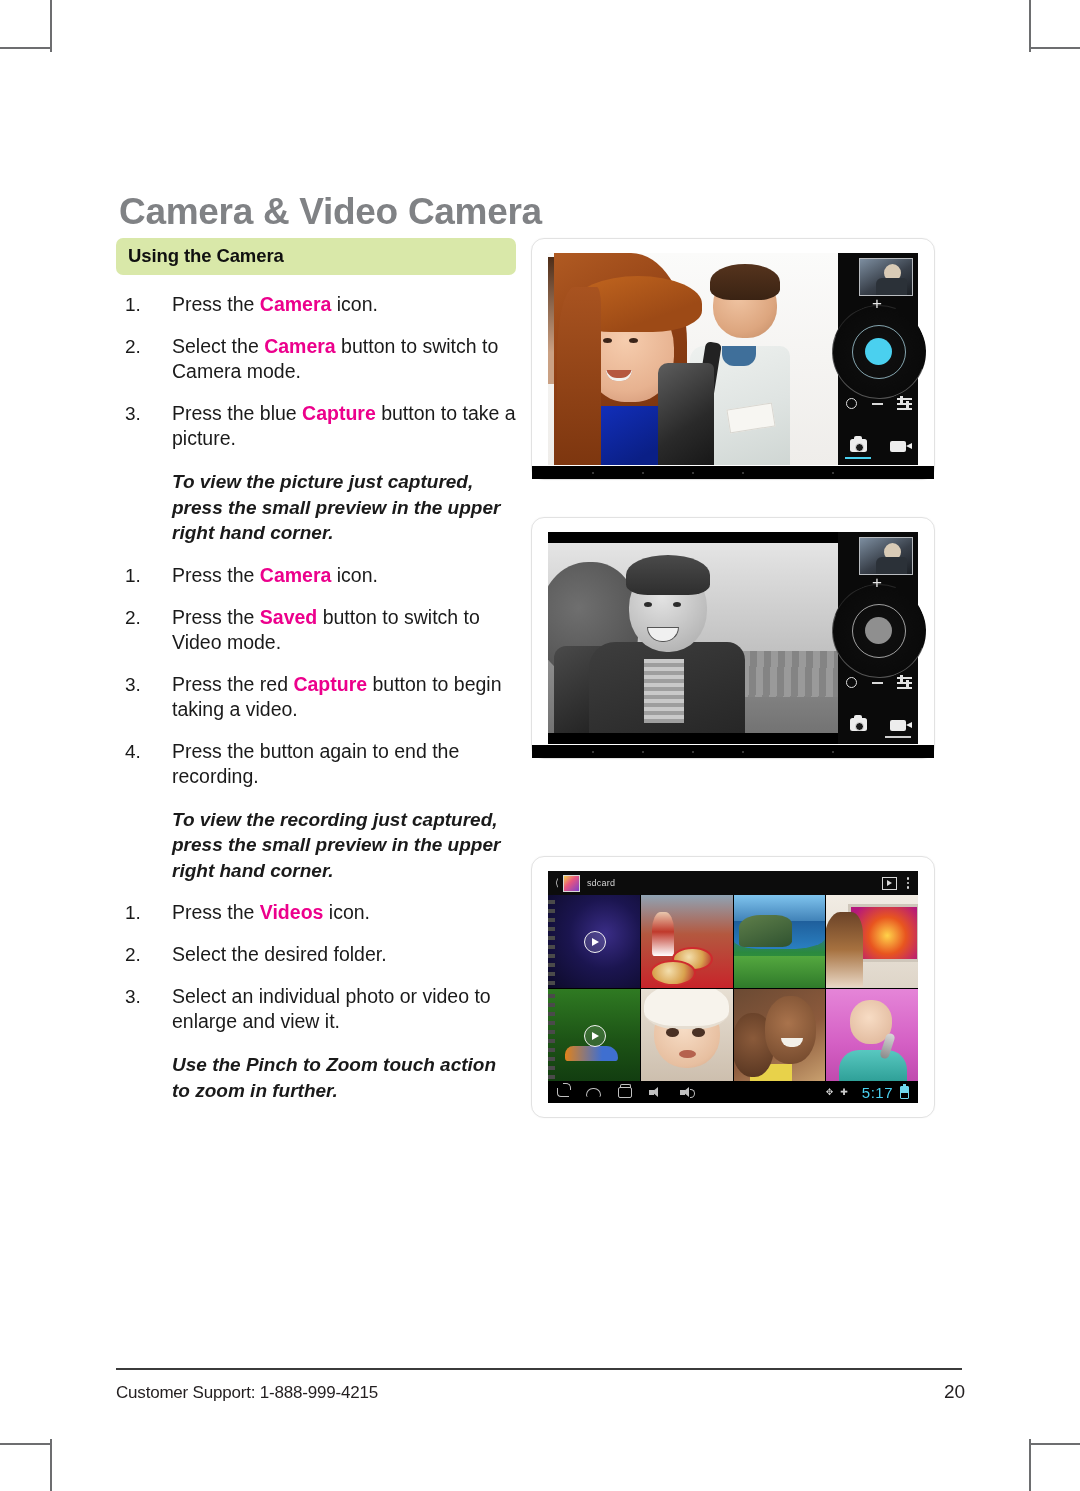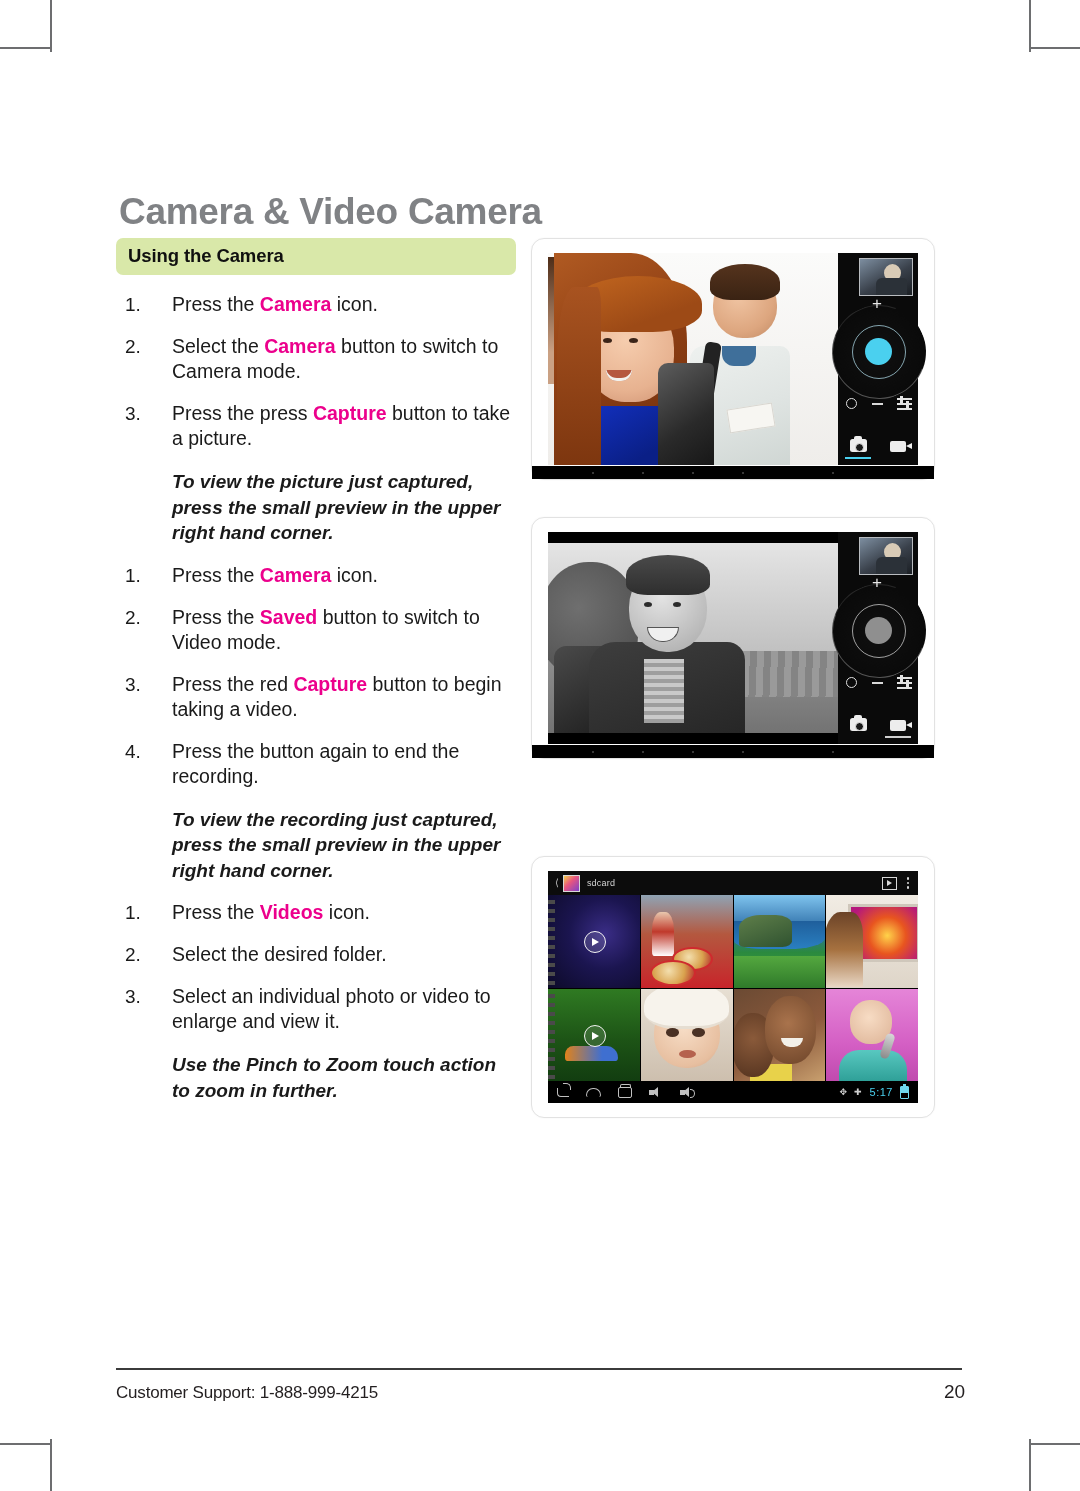--- a/index.html
+++ b/index.html
@@ -556,21 +556,21 @@
     border-right: 6px solid #d2d2d2;
   }
   .ico-volup i {
     position: absolute; right: -1px; top: 2px;
     width: 4px; height: 7px;
     border: 1.4px solid #d2d2d2; border-left: none; border-radius: 0 6px 6px 0;
   }
   .gal-nav-spacer { flex: 1 1 auto; }
   .stat-ico { margin-left: 7px; color: #cfcfcf; font-size: 9px; line-height: 1; }
   .gal-clock {
-    margin-left: 8px; color: #4ad0ef; font-size: 11px;
+    margin-left: 14px; color: #4ad0ef; font-size: 15px;
     font-family: "Liberation Sans", sans-serif; letter-spacing: 0.5px;
   }
   .gal-batt {
     margin-left: 7px; width: 7px; height: 11px;
     border: 1.4px solid #6fd8ef; border-radius: 1px; position: relative;
     background: linear-gradient(180deg,#6fd8ef 0%,#6fd8ef 55%,transparent 55%);
   }
   .gal-batt::after {
     content: ""; position: absolute; left: 1.5px; top: -3px;
     width: 3px; height: 2px; background: #6fd8ef;
@@ -615,21 +615,21 @@
         <li>
           <span class="num">1.</span>
           <span>Press the </span><span class="hl">Camera</span><span> icon.</span>
         </li>
         <li>
           <span class="num">2.</span>
           <span>Select the </span><span class="hl">Camera</span><span> button to switch to Camera mode.</span>
         </li>
         <li>
           <span class="num">3.</span>
-          <span>Press the press </span><span class="hl">Capture</span><span> button to take a picture.</span>
+          <span>Press the blue </span><span class="hl">Capture</span><span> button to take a picture.</span>
         </li>
       </ol>
       <div class="note">To view the picture just captured, press the small preview in the upper right hand corner.</div>
 
       <ol class="steps">
         <li>
           <span class="num">1.</span>
           <span>Press the </span><span class="hl">Camera</span><span> icon.</span>
         </li>
         <li>

